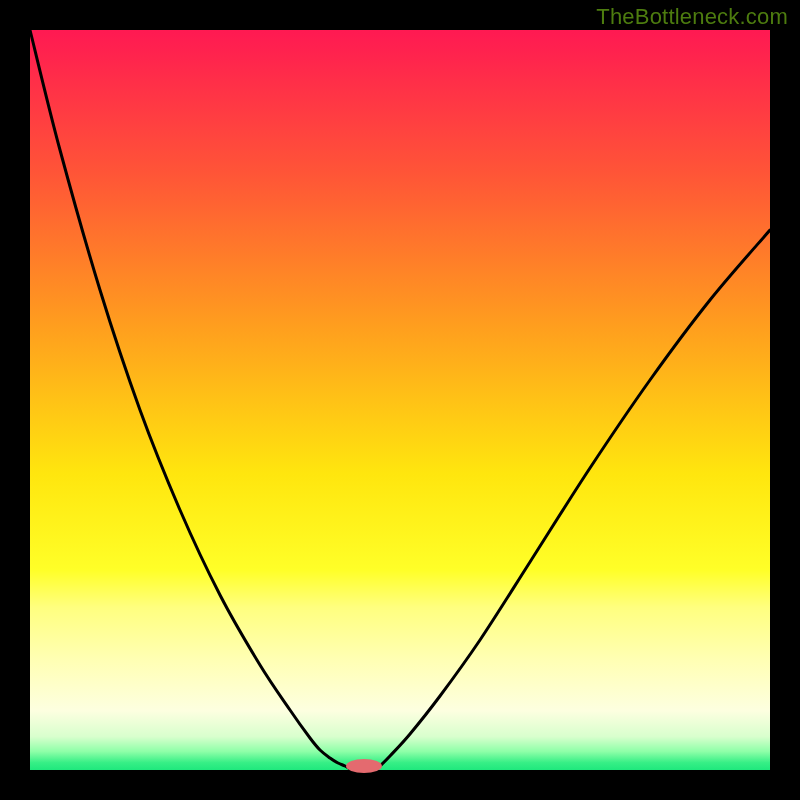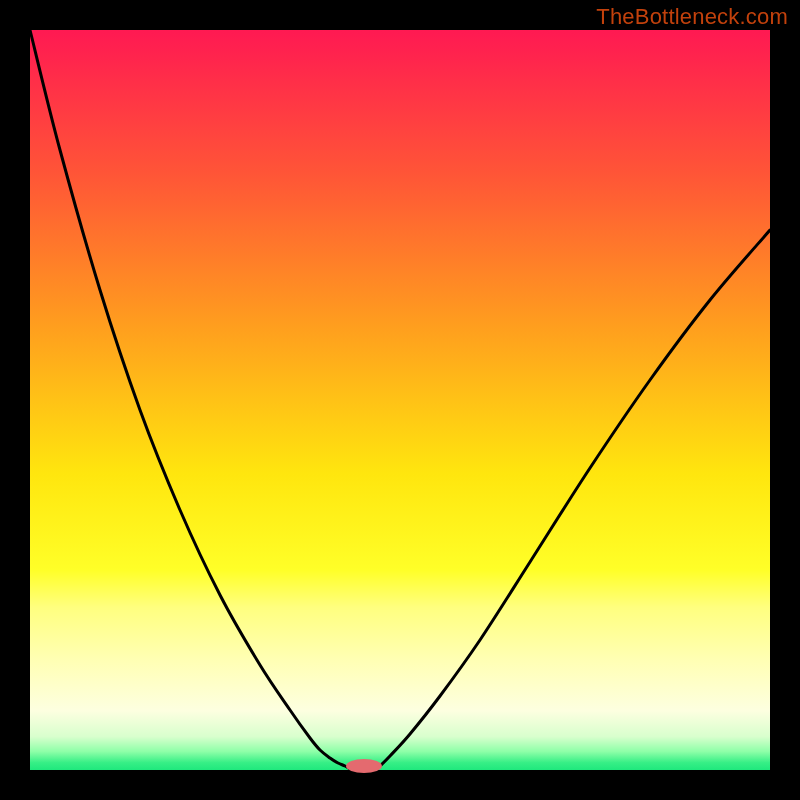--- a/index.html
+++ b/index.html
@@ -15,21 +15,21 @@
     position: absolute;
     top: 0;
     left: 0;
     width: 800px;
     height: 800px;
   }
   .watermark {
     position: absolute;
     top: 4px;
     right: 12px;
-    color: #c2410c;
+    color: #4d7c0f;
     font-size: 22px;
     font-weight: 500;
     z-index: 10;
     letter-spacing: 0.2px;
   }
   svg {
     display: block;
   }
 </style>
 </head>

